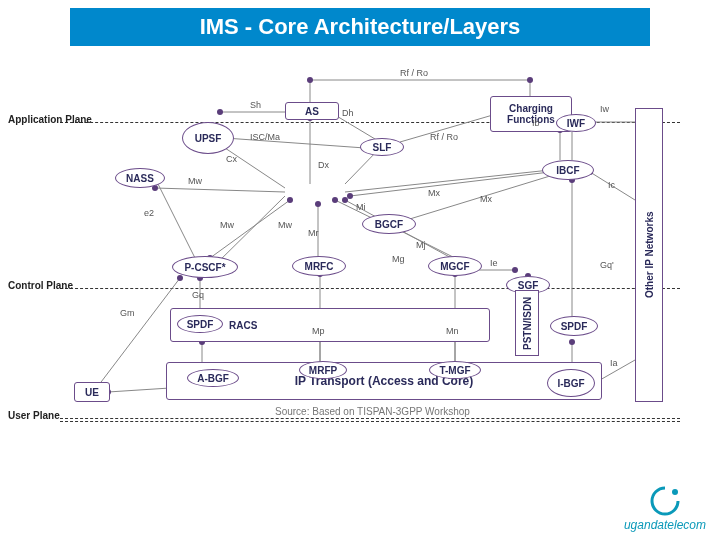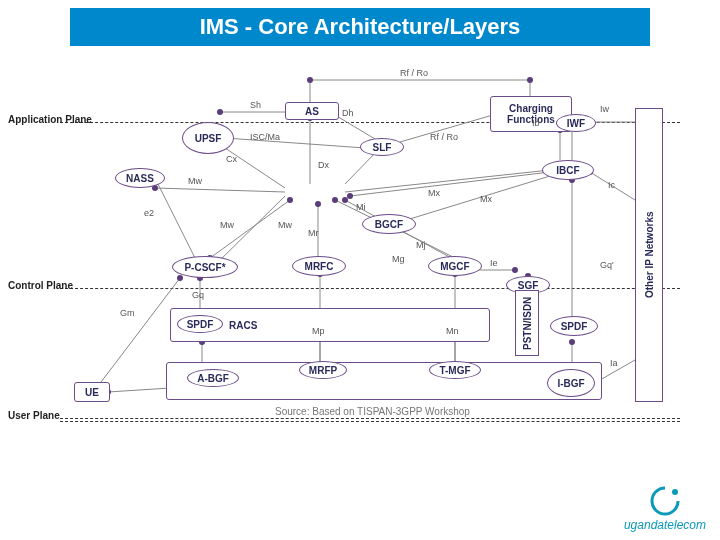--- a/index.html
+++ b/index.html
@@ -146,20 +146,21 @@
     <div class="node oval" style="position:absolute;left:6px;top:6px;width:46px;height:18px">SPDF</div>
     <span>RACS</span>
   </div>
   <div class="node oval" style="left:490px;top:256px;width:48px;height:20px">SPDF</div>
 
   <div class="node rect big" style="left:106px;top:302px;width:436px;height:38px;justify-content:center">
     <div class="node oval" style="position:absolute;left:20px;top:6px;width:52px;height:18px">A-BGF</div>
     <div class="node oval" style="position:absolute;left:132px;top:-2px;width:48px;height:18px">MRFP</div>
     <div class="node oval" style="position:absolute;left:262px;top:-2px;width:52px;height:18px">T-MGF</div>
     <div class="node oval" style="position:absolute;right:6px;top:6px;width:48px;height:28px">I-BGF</div>
+    <span>IP Transport (Access and Core)</span>
   </div>
 
   <div class="node rect" style="left:14px;top:322px;width:36px;height:20px">UE</div>
 
   <div class="side-box" style="left:455px;top:230px;width:22px;height:64px">
     <div class="side-vert" style="width:22px;height:64px">PSTN/ISDN</div>
   </div>
   <div class="side-box" style="left:575px;top:48px;width:26px;height:292px">
     <div class="side-vert" style="width:26px;height:292px">Other IP Networks</div>
   </div>

